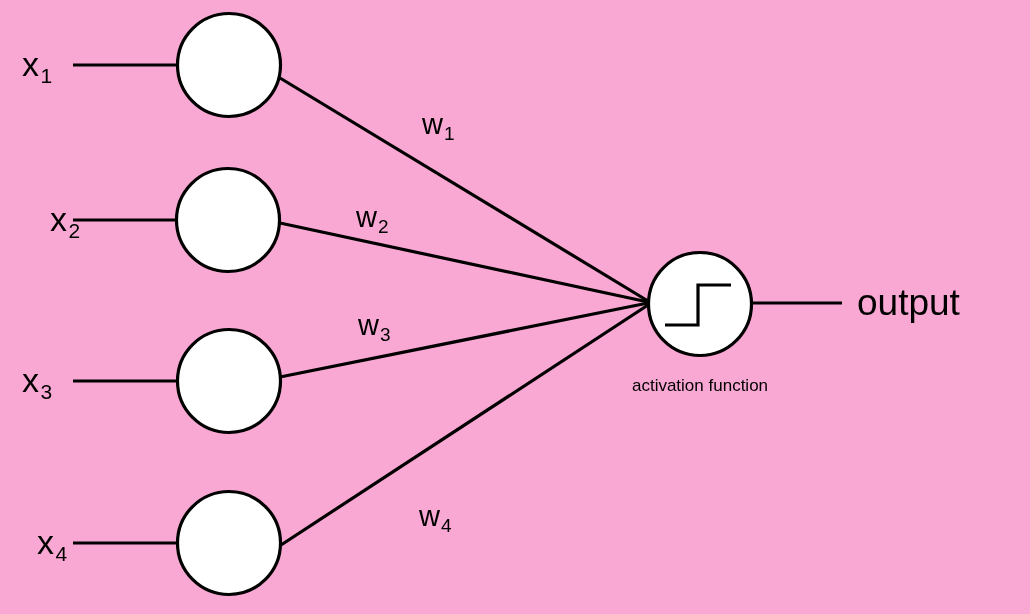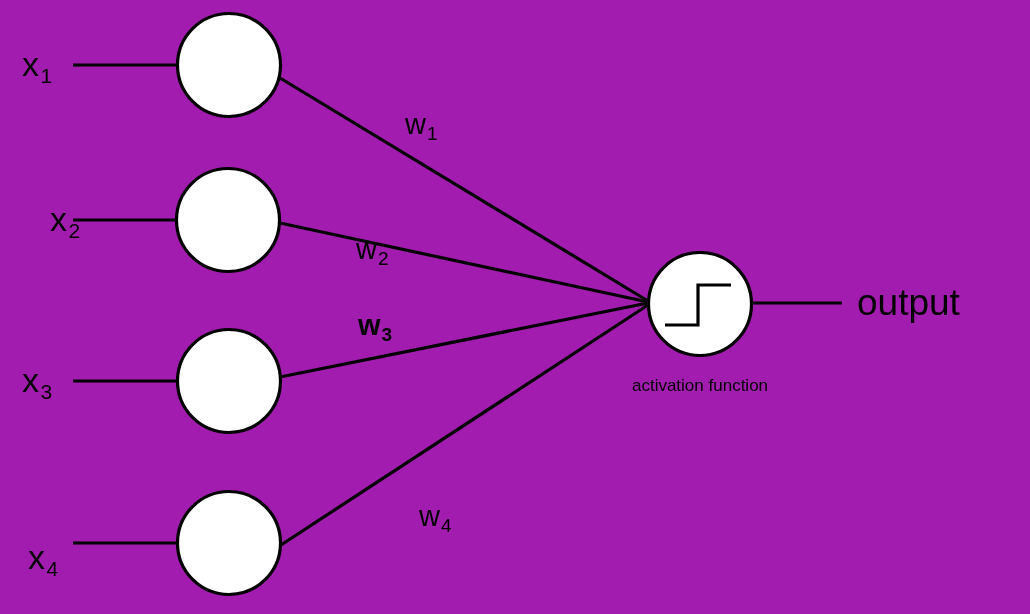--- a/index.html
+++ b/index.html
@@ -7,21 +7,21 @@
     padding: 0;
     background: #ffffff;
   }
   body {
     font-family: "Liberation Sans", sans-serif;
   }
   #canvas {
     position: relative;
     width: 1030px;
     height: 614px;
-    background: #a21caf;
+    background: #f9a8d4;
     overflow: hidden;
   }
   #diagram-svg {
     position: absolute;
     top: 0;
     left: 0;
     width: 1030px;
     height: 614px;
   }
   .node-circle {
@@ -103,24 +103,24 @@
 
     <circle class="node-circle" cx="700" cy="304" r="51.5"></circle>
 
     <polyline class="step-glyph" points="665,325 698,325 698,285 731,285"></polyline>
 
   </svg>
 
   <div class="label var-label" style="left:22px; top:47px;"><span>x</span><span class="sub">1</span></div>
   <div class="label var-label" style="left:22px; top:202px;margin-left:28px;"><span>x</span><span class="sub">2</span></div>
   <div class="label var-label" style="left:22px; top:363px;text-align:right;"><span>x</span><span class="sub">3</span></div>
-  <div class="label var-label" style="left:28px; top:525px;margin-top:15px;"><span>x</span><span class="sub">4</span></div>
+  <div class="label var-label" style="left:37px; top:525px;"><span>x</span><span class="sub">4</span></div>
 
-  <div class="label weight-label" style="left:405px; top:110px;text-align:right;"><span>w</span><span class="sub">1</span></div>
-  <div class="label weight-label" style="left:356px; top:203px;margin-top:32px;"><span>w</span><span class="sub">2</span></div>
-  <div class="label weight-label" style="left:358px; top:311px;font-weight:bold;"><span>w</span><span class="sub">3</span></div>
+  <div class="label weight-label" style="left:422px; top:110px;text-align:right;"><span>w</span><span class="sub">1</span></div>
+  <div class="label weight-label" style="left:356px; top:203px;"><span>w</span><span class="sub">2</span></div>
+  <div class="label weight-label" style="left:358px; top:311px;"><span>w</span><span class="sub">3</span></div>
   <div class="label weight-label" style="left:419px; top:461px;margin-top:41px;"><span>w</span><span class="sub">4</span></div>
 
   <div class="label output-label" style="left:857px; top:284px;">output</div>
 
   <div class="label caption-label" style="left:600px; top:377px; width:200px;">activation function</div>
 
 </div>
 
 </body></html>

